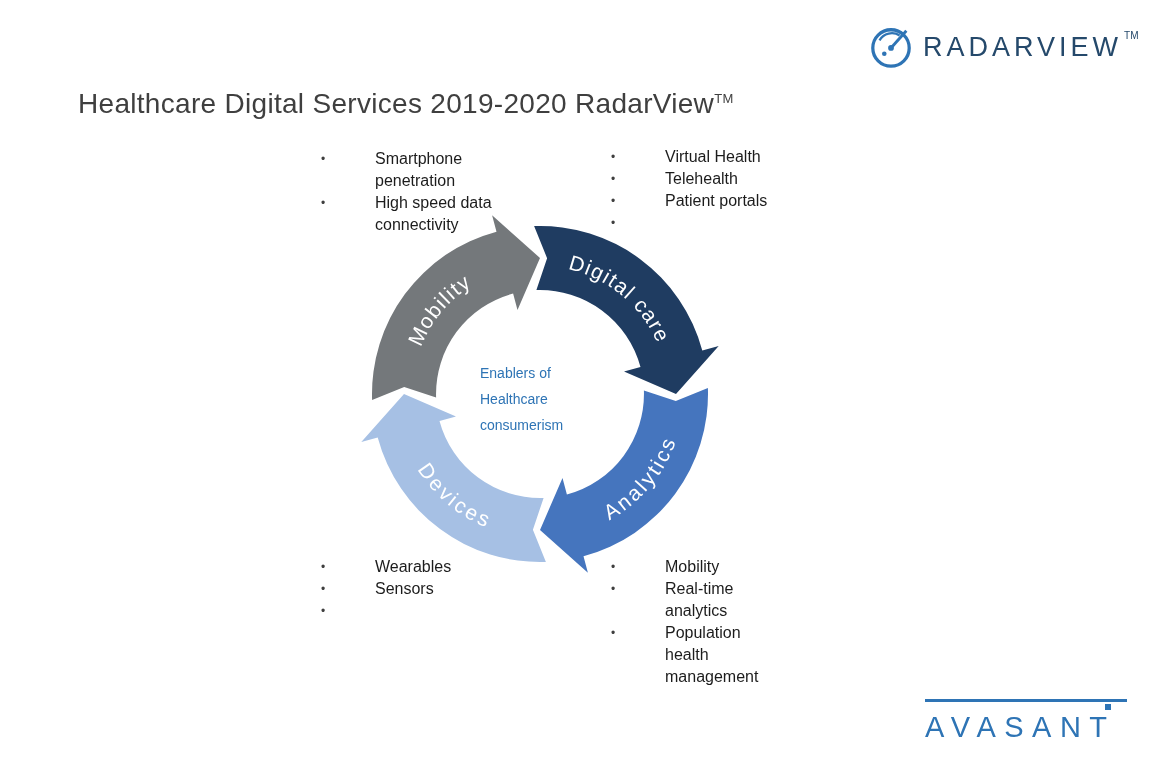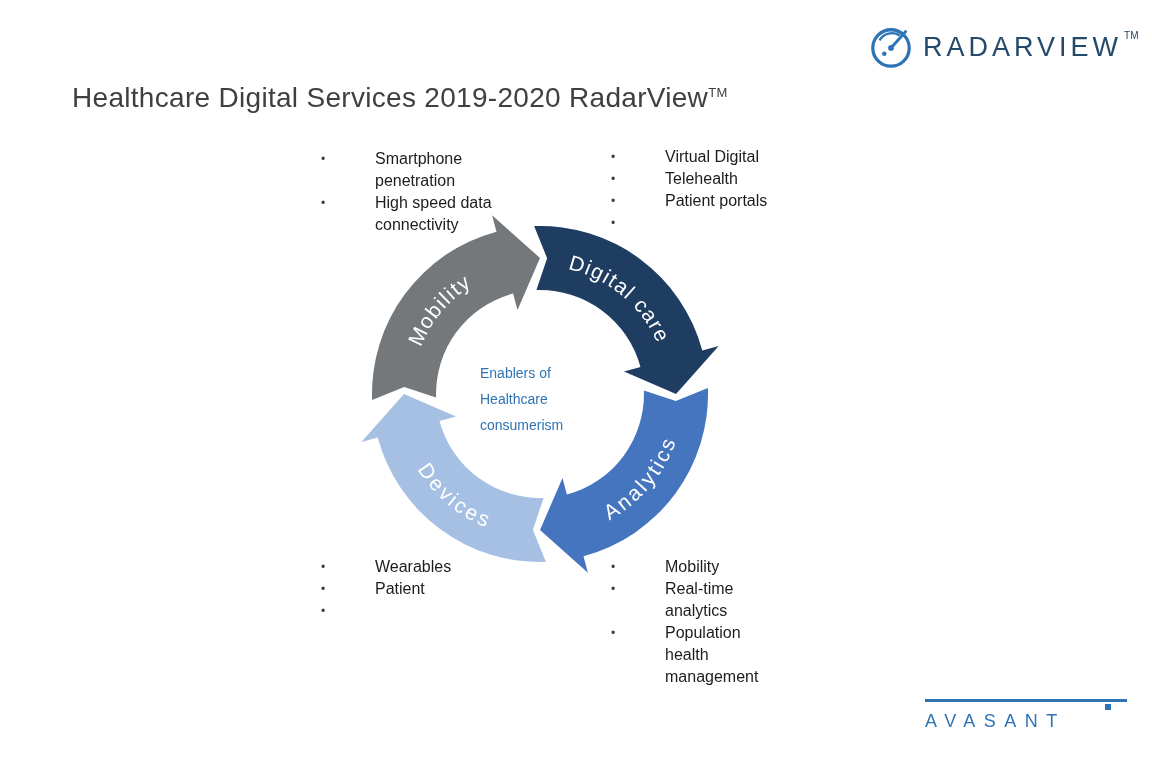--- a/index.html
+++ b/index.html
@@ -1,20 +1,20 @@
 <!DOCTYPE html>
 <html><head>
 <meta charset="utf-8">
 <style>
   html,body{margin:0;padding:0;background:#fff;}
   .page{position:relative;width:1152px;height:768px;background:#ffffff;overflow:hidden;
         font-family:"Liberation Sans",sans-serif;}
 
   
-  .title{position:absolute;left:62px;top:72px;margin:10px;font-size:28px;font-weight:400;
+  .title{position:absolute;left:62px;top:72px;margin:16px;font-size:28px;font-weight:400;
          color:#3f3f3f;letter-spacing:0.3px;}
   .title .tm{font-size:13px;font-weight:400;}
 
   
   .rv-logo{position:absolute;left:868px;top:24px;display:flex;align-items:center;}
   .rv-icon{width:46px;height:46px;flex:none;}
   .rv-text{font-size:27px;color:#25496b;letter-spacing:4px;margin-left:9px;font-weight:500;}
   .rv-tm{font-size:10px;color:#25496b;position:relative;top:-12px;margin-left:2px;font-weight:400;}
 
   
@@ -31,21 +31,21 @@
   .bullets[data-pos="bottom-left"]{left:318px;top:556px;width:130px;}
   .bullets[data-pos="bottom-right"]{left:608px;top:556px;width:158px;}
   .b-item{display:flex;}
   .b-dot{flex:none;width:30px;color:#3f3f3f;font-size:12px;line-height:22px;padding-left:3px;}
   .b-txt{flex:1;margin-left:24px;}
 
   
   .av-logo{position:absolute;left:925px;top:699px;width:202px;}
   .av-line{position:relative;height:2.5px;background:#2e74b5;}
   .av-dot{position:absolute;right:16px;top:5px;width:6px;height:6px;background:#2e74b5;}
-  .av-text{margin-top:9px;font-size:18px;letter-spacing:8.5px;color:#2e74b5;font-weight:400;white-space:nowrap;}
+  .av-text{margin-top:9px;font-size:29px;letter-spacing:8.5px;color:#2e74b5;font-weight:400;white-space:nowrap;}
 </style>
 </head>
 <body>
 
 <div class="page">
 
   <div class="rv-logo">
     <svg class="rv-icon" viewBox="0 0 48 48">
       <circle cx="24" cy="25" r="19" fill="none" stroke="#2e74b5" stroke-width="3.4"></circle>
       <path d="M12 17 A 15 15 0 0 1 33 12" fill="none" stroke="#2e74b5" stroke-width="2.4"></path>
@@ -86,42 +86,42 @@
         <span class="b-txt">Smartphone penetration</span>
       </div>
       <div class="b-item">
         <span class="b-dot">•</span>
         <span class="b-txt">High speed data connectivity</span>
       </div>
     </div>
   <div class="bullets" data-pos="top-right">
       <div class="b-item">
         <span class="b-dot">•</span>
-        <span class="b-txt">Virtual Digital</span>
+        <span class="b-txt">Virtual Health</span>
       </div>
       <div class="b-item">
         <span class="b-dot">•</span>
         <span class="b-txt">Telehealth</span>
       </div>
       <div class="b-item">
         <span class="b-dot">•</span>
         <span class="b-txt">Patient portals</span>
       </div>
       <div class="b-item">
         <span class="b-dot">•</span>
       </div>
     </div>
   <div class="bullets" data-pos="bottom-left">
       <div class="b-item">
         <span class="b-dot">•</span>
         <span class="b-txt">Wearables</span>
       </div>
       <div class="b-item">
         <span class="b-dot">•</span>
-        <span class="b-txt">Patient</span>
+        <span class="b-txt">Sensors</span>
       </div>
       <div class="b-item">
         <span class="b-dot">•</span>
       </div>
     </div>
   <div class="bullets" data-pos="bottom-right">
       <div class="b-item">
         <span class="b-dot">•</span>
         <span class="b-txt">Mobility</span>
       </div>

